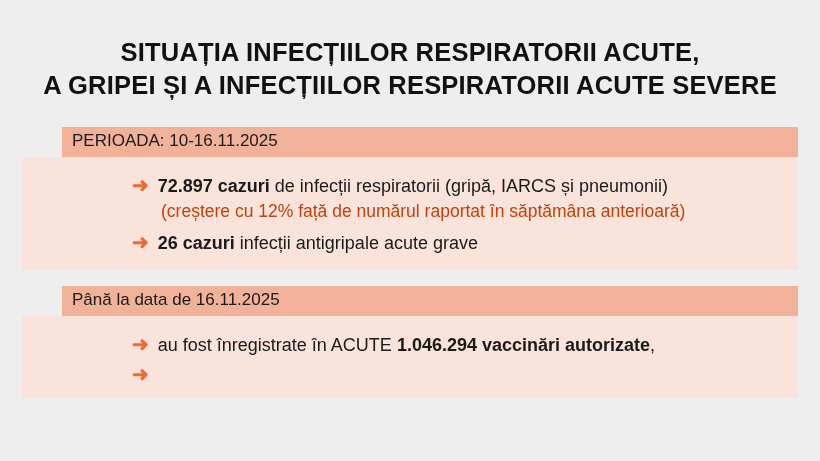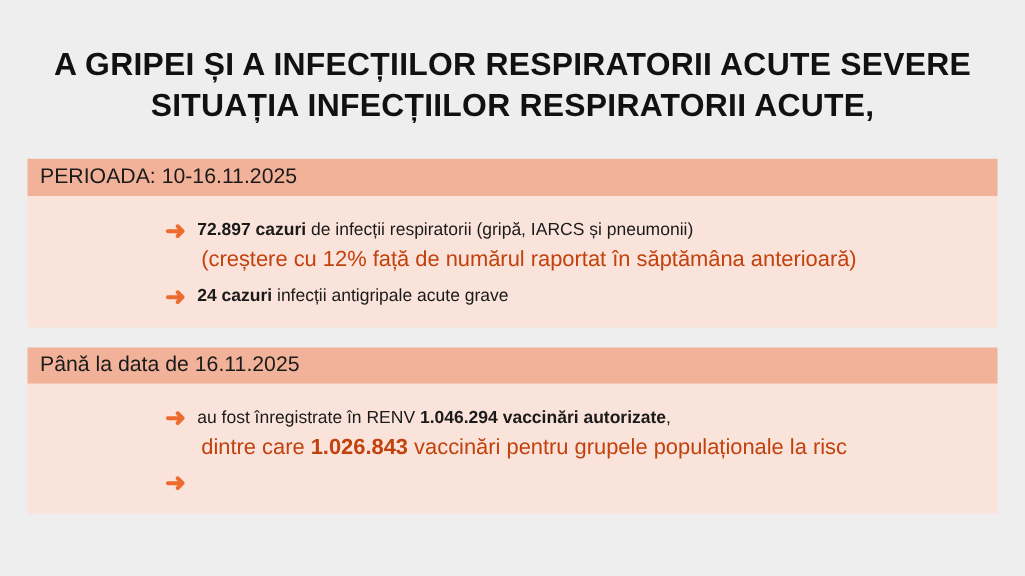--- a/index.html
+++ b/index.html
@@ -36,20 +36,21 @@
   .section {
     margin: 0 22px 0 22px;
   }
   .section-band {
     background: #f2b299;
     display: block;
     font-size: 17px;
     color: #1a1a1a;
     padding: 4px 10px 5px 10px;
     line-height: 1.2;
+    margin-left: 40px;
   }
   .section-body {
     background: #fae3da;
     padding: 10px 10px 14px 10px;
   }
   .block-1 {
     margin-top: 26px;
   }
   .block-2 {
     margin-top: 16px;
@@ -66,21 +67,21 @@
   .arrow {
     flex: 0 0 auto;
     color: #ee6b2f;
     font-size: 20px;
     line-height: 1;
     margin-right: 9px;
     margin-top: 2px;
     font-weight: bold;
   }
   .bullet-text {
-    font-size: 14px;
+    font-size: 18px;
     color: #1a1a1a;
     line-height: 1.45;
   }
   .bullet-text b {
     font-weight: bold;
   }
   .sub-line {
     font-size: 17.5px;
     color: #c2410c;
     line-height: 1.45;
@@ -95,51 +96,50 @@
   .block-2 .sub-line {
     padding-left: 129px;
   }
 </style>
 </head>
 <body>
 
 <div class="page">
 
   <div class="title">
+    <span class="line">SITUAȚIA INFECȚIILOR RESPIRATORII ACUTE,</span>
     <span class="line">A GRIPEI ȘI A INFECȚIILOR RESPIRATORII ACUTE SEVERE</span>
-    <span class="line">SITUAȚIA INFECȚIILOR RESPIRATORII ACUTE,</span>
   </div>
 
   <div class="section block-1">
     <div class="section-band">PERIOADA: 10-16.11.2025</div>
     <div class="section-body">
 
       <div class="bullet-row">
         <span class="arrow">➜</span>
         <span class="bullet-text"><b>72.897 cazuri</b><span> de infecții respiratorii (gripă, IARCS și pneumonii)</span></span>
       </div>
       <div class="sub-line">(creștere cu 12% față de numărul raportat în săptămâna anterioară)</div>
 
       <div class="bullet-row">
         <span class="arrow">➜</span>
-        <span class="bullet-text"><b>24 cazuri</b><span> infecții antigripale acute grave</span></span>
+        <span class="bullet-text"><b>26 cazuri</b><span> infecții antigripale acute grave</span></span>
       </div>
 
     </div>
   </div>
 
   <div class="section block-2">
     <div class="section-band">Până la data de 16.11.2025</div>
     <div class="section-body">
 
       <div class="bullet-row">
         <span class="arrow">➜</span>
-        <span class="bullet-text"><span>au fost înregistrate în RENV </span><b>1.046.294 vaccinări autorizate</b><span>,</span></span>
+        <span class="bullet-text"><span>au fost înregistrate în ACUTE </span><b>1.046.294 vaccinări autorizate</b><span>,</span></span>
       </div>
-      <div class="sub-line"><span>dintre care </span><b>1.026.843</b><span> vaccinări pentru grupele populaționale la risc</span></div>
 
       <div class="bullet-row tight">
         <span class="arrow">➜</span>
       </div>
 
     </div>
   </div>
 
 </div>
 

